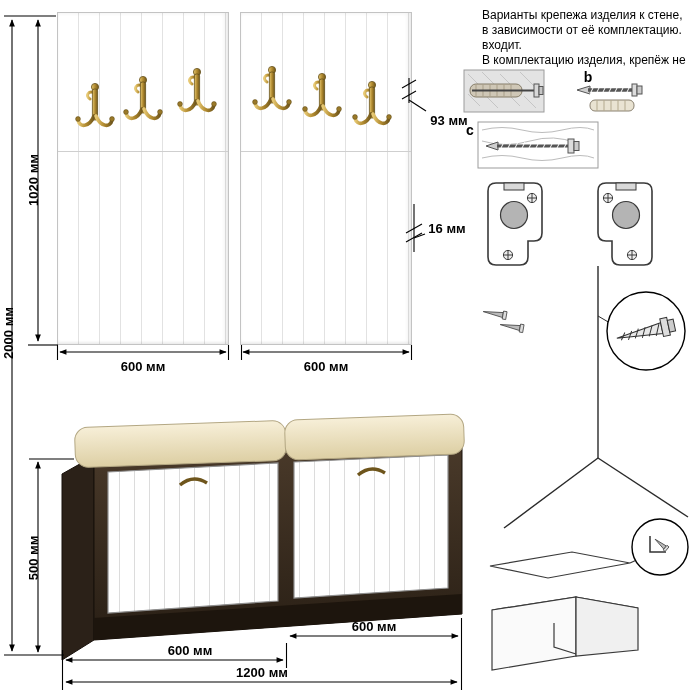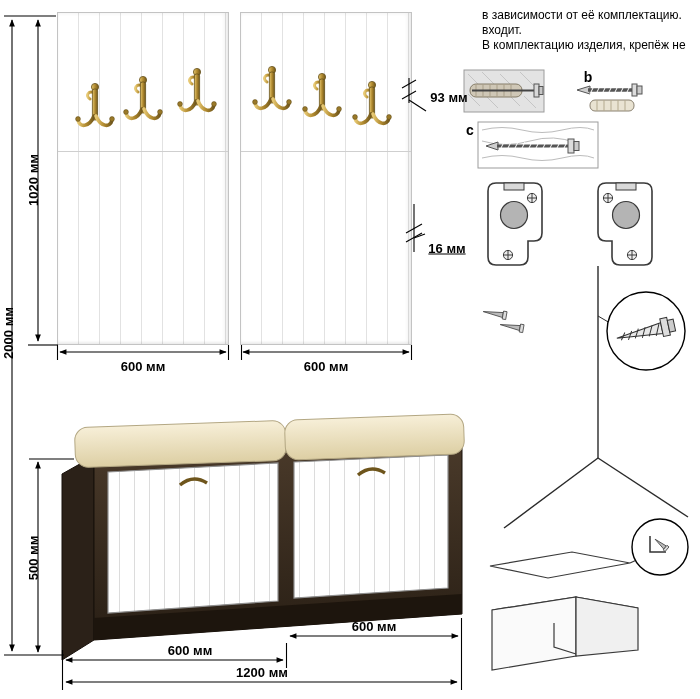--- a/index.html
+++ b/index.html
@@ -41,31 +41,32 @@
 <div class="canvas">
 
   <div class="panel panel-left">
     <div class="seam"></div>
   </div>
   <div class="panel panel-right">
     <div class="seam"></div>
   </div>
 
   <div class="note">
+    <div>Варианты крепежа изделия к стене,</div>
     <div>в зависимости от её комплектацию.</div>
     <div>входит.</div>
     <div>В комплектацию изделия, крепёж не</div>
   </div>
 
   <div class="dim rot" style="left:8px; top:333px;">2000 мм</div>
   <div class="dim rot" style="left:33px; top:180px;">1020 мм</div>
   <div class="dim" style="left:143px; top:366px;">600 мм</div>
   <div class="dim" style="left:326px; top:366px;">600 мм</div>
-  <div class="dim" style="left:449px; top:97px;">93 мм</div>
-  <div class="dim" style="left:447px; top:248px;text-decoration:underline;">16 мм</div>
+  <div class="dim" style="left:449px; top:120px;">93 мм</div>
+  <div class="dim" style="left:447px; top:228px;">16 мм</div>
   <div class="dim rot" style="left:33px; top:558px;">500 мм</div>
   <div class="dim" style="left:374px; top:626px;">600 мм</div>
   <div class="dim" style="left:190px; top:650px;">600 мм</div>
   <div class="dim" style="left:262px; top:672px;">1200 мм</div>
 
   <div class="flabel" style="left:588px; top:77px;">b</div>
   <div class="flabel" style="left:470px; top:130px;">c</div>
 
   <svg class="art" width="700" height="699" viewBox="0 0 700 699">
     <defs>

